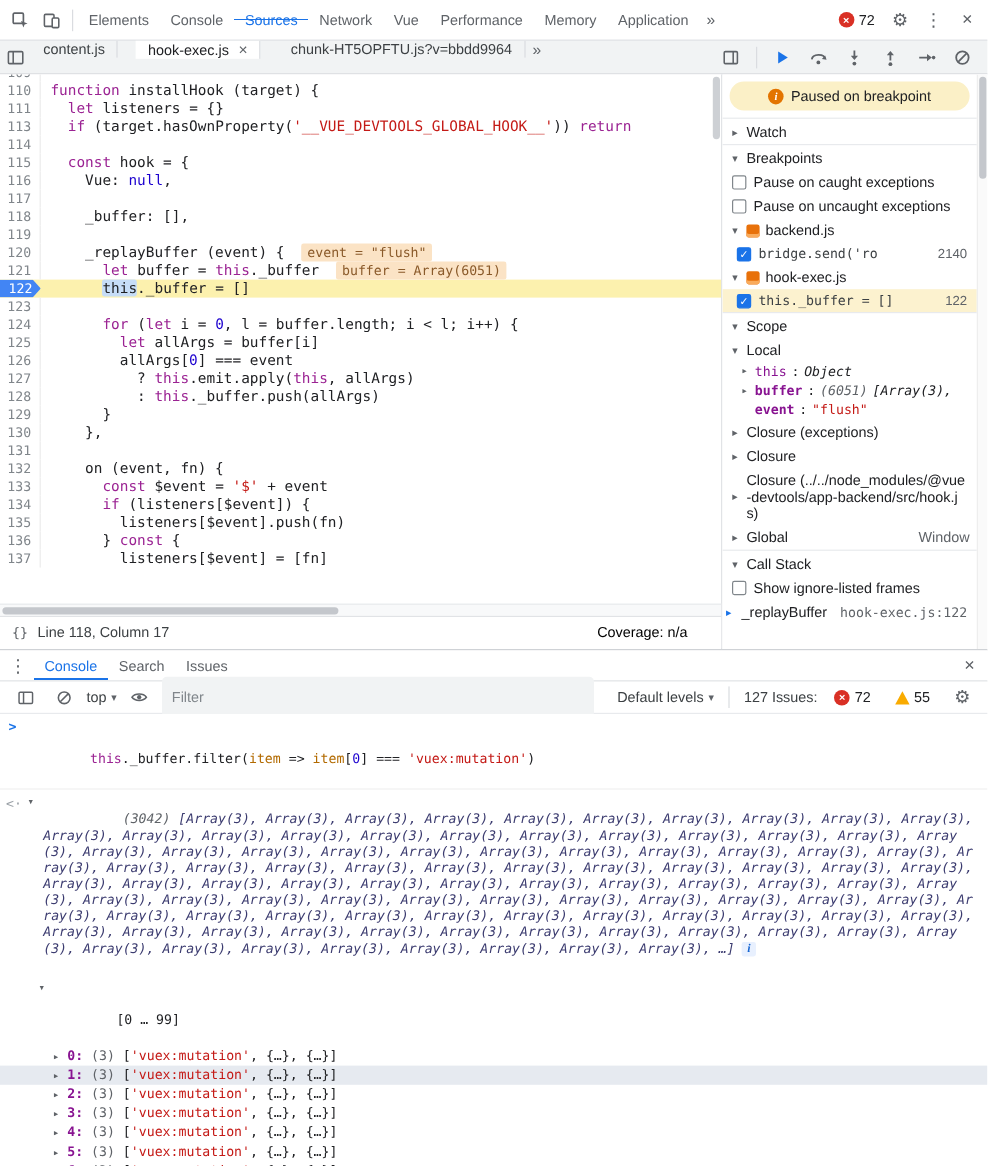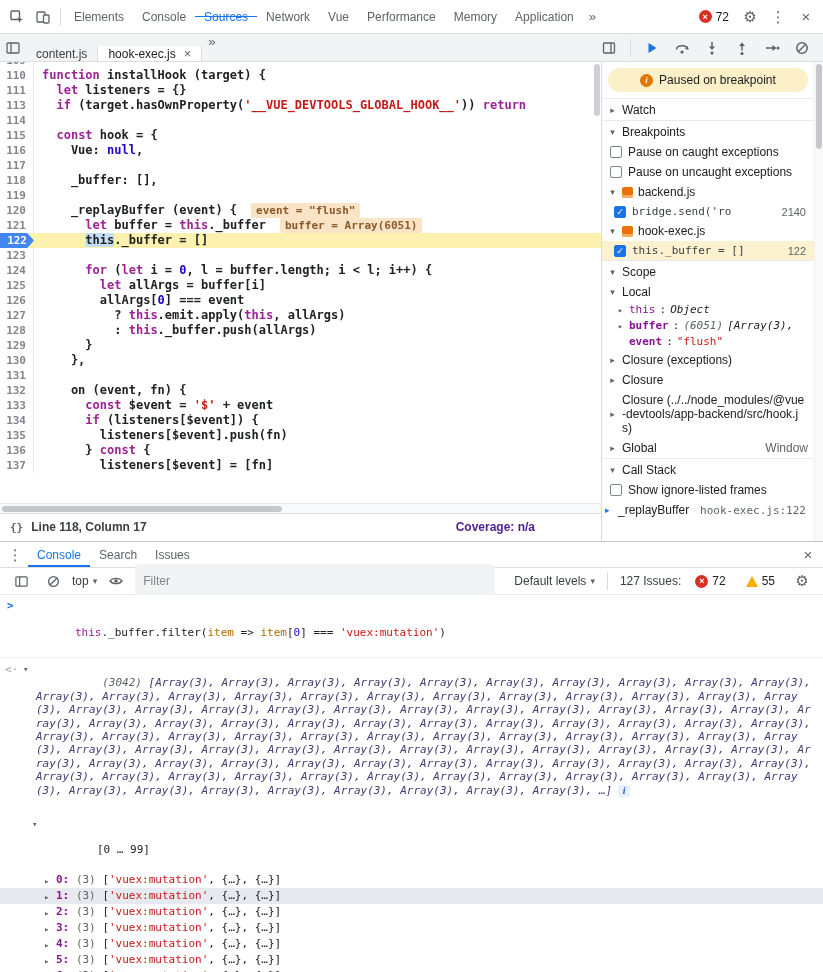--- a/index.html
+++ b/index.html
@@ -19,49 +19,49 @@
   .more-chevron{color:#5f6368;font-size:13px;padding:0 6px;}
   .tb-right{margin-left:auto;display:flex;align-items:center;gap:2px;}
   .err-group{display:flex;align-items:center;gap:4px;padding:0 6px;}
   .err-ic{width:13px;height:13px;border-radius:50%;background:#d93025;color:#fff;font-size:9px;font-weight:bold;display:flex;align-items:center;justify-content:center;}
   .warn-ic{width:0;height:0;border-left:6px solid transparent;border-right:6px solid transparent;border-bottom:11px solid #f9ab00;}
   .count-txt{color:#202124;}
 
   
   .filetab-bar{height:28px;background:#f1f3f4;display:flex;align-items:stretch;border-bottom:1px solid #dadce0;}
   .filetab-bar .icon-btn{align-self:center;}
-  #source-tabs{display:flex;align-items:flex-end;}
+  #source-tabs{display:flex;align-items:flex-start;gap:15px;}
   .ft{display:flex;align-items:center;gap:6px;padding:0 10px;font-size:12px;color:#3c4043;border-right:1px solid #dadce0;white-space:nowrap;}
   .ft.active{background:#fff;color:#202124;}
   .ftx{color:#5f6368;font-size:13px;margin-left:2px;}
   .step-controls{margin-left:auto;display:flex;align-items:center;gap:4px;padding-right:8px;}
 
   
   .main{position:absolute;top:62px;left:0;width:823px;height:479px;display:flex;}
-  .editor{width:602px;flex:none;display:flex;flex-direction:column;border-right:1px solid #dadce0;background:#fff;font-weight:bold;}
+  .editor{width:602px;flex:none;display:flex;flex-direction:column;border-right:1px solid #dadce0;background:#fff;}
   .code-area{height:441px;overflow:hidden;position:relative;font-family:"DejaVu Sans Mono",monospace;font-size:12px;line-height:15px;}
   #code-lines{margin-top:-9px;}
   .cl{display:flex;height:15px;white-space:pre;}
   .ln{width:34px;flex:none;text-align:right;padding-right:7px;color:#80868b;font-size:11px;border-right:1px solid #ececec;}
   .lc{padding-left:8px;}
   .cl.exec{background:#fcf1ae;}
   .ln.bp{background:#4285f4;color:#fff;border-right:none;clip-path:polygon(0 0,80% 0,100% 50%,80% 100%,0 100%);}
   .pl{color:#202124;}
   .kw{color:#9b2393;}
   .str{color:#c41a16;}
   .num{color:#1c00cf;}
   .def{color:#b26a00;}
   .sel{color:#202124;background:#c6ddf7;border-radius:2px;}
   .ieval{margin-left:14px;background:#fbe3c5;color:#8a5a2a;padding:0 5px;border-radius:2px;font-size:11px;}
   .vthumb{position:absolute;right:1px;top:2px;width:6px;height:52px;background:#cdd0d4;border-radius:3px;}
   .hscroll{height:10px;background:#f8f9fa;border-top:1px solid #e8eaed;position:relative;flex:none;}
   .hthumb{position:absolute;left:2px;top:2px;height:6px;width:280px;background:#c4c7cc;border-radius:3px;}
   .status-bar{height:27px;border-top:1px solid #dadce0;display:flex;align-items:center;padding:0 10px;gap:8px;color:#3c4043;background:#fff;flex:none;}
   .braces-ic{font-family:"DejaVu Sans Mono",monospace;font-size:11px;color:#5f6368;}
-  .coverage{margin-left:auto;color:#4c1d95;margin-right:56px;}
+  .coverage{margin-left:auto;color:#000000;margin-right:18px;}
 
   
   .sidebar{flex:1;position:relative;background:#fff;overflow:hidden;font-size:12px;}
   .sb-content{margin-right:9px;}
   .sb-scroll{position:absolute;right:0;top:0;bottom:0;width:9px;background:#fafafa;border-left:1px solid #eee;}
   .sb-thumb{position:absolute;top:2px;right:1px;width:6px;height:85px;background:#c4c7cc;border-radius:3px;}
   .paused-banner{padding:6px 6px;}
   .paused-pill{display:flex;align-items:center;gap:6px;background:#fbf0c7;border-radius:14px;padding:5px 10px;justify-content:center;color:#202124;}
   .info-i{width:13px;height:13px;border-radius:50%;background:#e37400;color:#fff;font-size:9px;font-weight:bold;font-style:italic;display:flex;align-items:center;justify-content:center;font-family:"Liberation Serif",serif;flex:none;}
   .sb-section-header{height:22px;display:flex;align-items:center;gap:5px;padding:0 6px;border-top:1px solid #e8eaed;color:#202124;}
@@ -171,20 +171,23 @@
         </svg>
     </span>
     <div id="source-tabs">
         <div class="ft">
           <span>content.js</span>
         </div>
         <div class="ft active">
           <span>hook-exec.js</span>
           <span class="ftx">×</span>
         </div>
+        <div class="ft">
+          <span>chunk-HT5OPFTU.js?v=bbdd9964</span>
+        </div>
       </div>
     <span class="more-chevron">»</span>
     <div class="step-controls">
       <span class="icon-btn">
         <svg width="16" height="16" viewBox="0 0 16 16">
             <rect x="2.5" y="3" width="11" height="10" rx="1" fill="none" stroke="#5f6368" stroke-width="1.3"></rect>
             <line x1="10" y1="3" x2="10" y2="13" stroke="#5f6368" stroke-width="1.3"></line>
           </svg>
       </span>
       <span class="vsep"></span>

